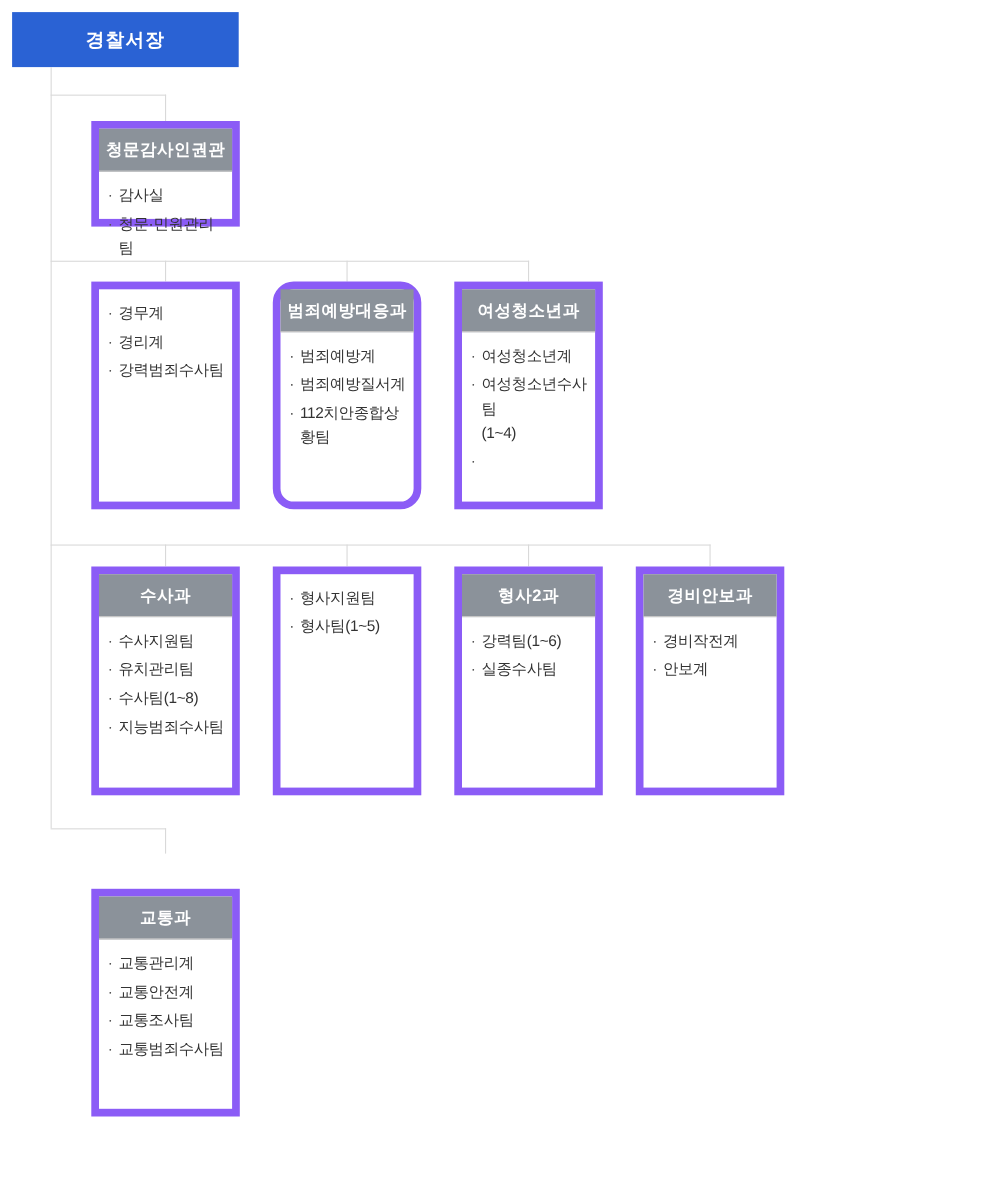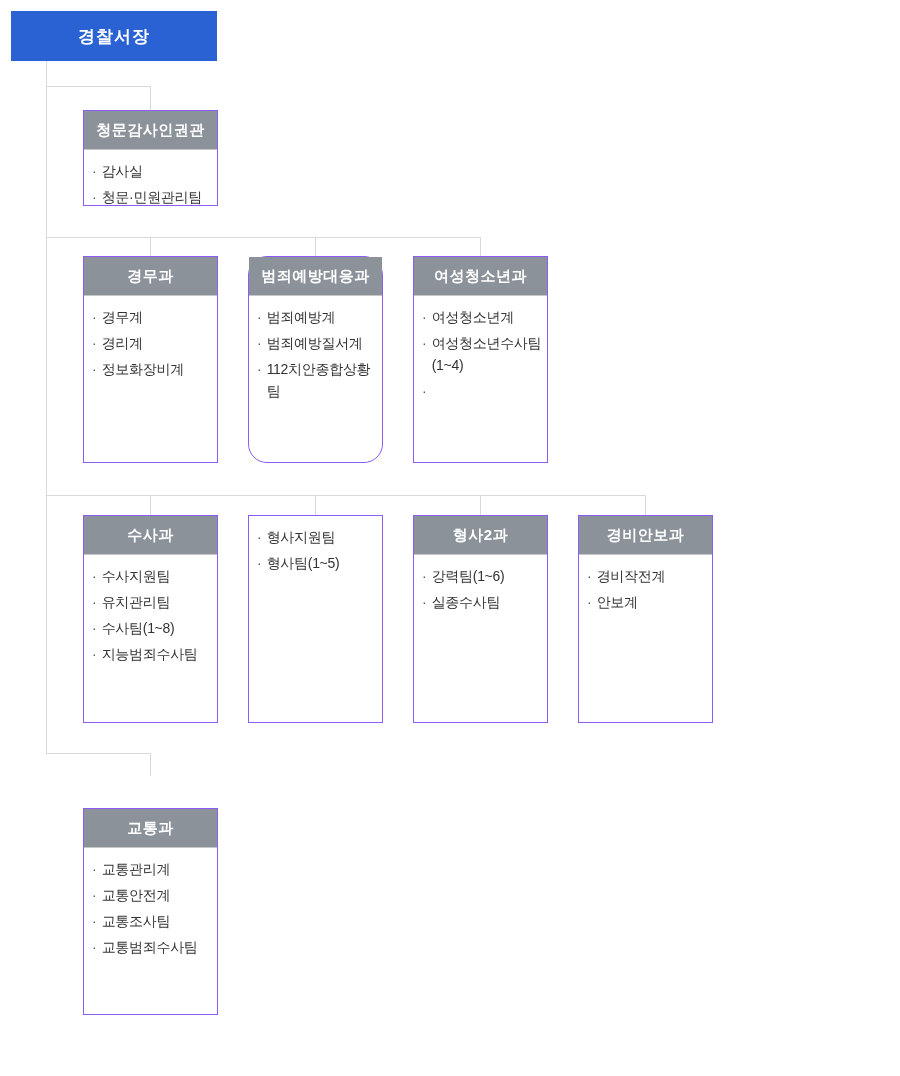--- a/index.html
+++ b/index.html
@@ -34,21 +34,21 @@
   .line {
     position: absolute;
     background: #d9d9d9;
   }
 
   
   .dept {
     position: absolute;
     width: 135px;
     background: #ffffff;
-    border: 1px solid #8b5cf6;
+    border: 7px solid #8b5cf6;
   }
   .dept-header {
     height: 39px;
     background: #8b929a;
     border-bottom: 1px solid #c6c6c6;
     color: #ffffff;
     font-size: 15px;
     font-weight: bold;
     display: flex;
     align-items: center;
@@ -119,33 +119,32 @@
         <span class="item-text">감사실</span>
       </div>
       <div class="item">
         <span class="bullet">·</span>
         <span class="item-text">청문·민원관리팀</span>
       </div>
     </div>
   </div>
 
   <div class="dept pos-gyeongmu">
-    <div class="dept-header">경무과</div>
     <div class="dept-body">
       <div class="item">
         <span class="bullet">·</span>
         <span class="item-text">경무계</span>
       </div>
       <div class="item">
         <span class="bullet">·</span>
         <span class="item-text">경리계</span>
       </div>
       <div class="item">
         <span class="bullet">·</span>
-        <span class="item-text">정보화장비계</span>
+        <span class="item-text">강력범죄수사팀</span>
       </div>
     </div>
   </div>
 
   <div class="dept pos-crimeprev">
     <div class="dept-header">범죄예방대응과</div>
     <div class="dept-body">
       <div class="item">
         <span class="bullet">·</span>
         <span class="item-text">범죄예방계</span>

